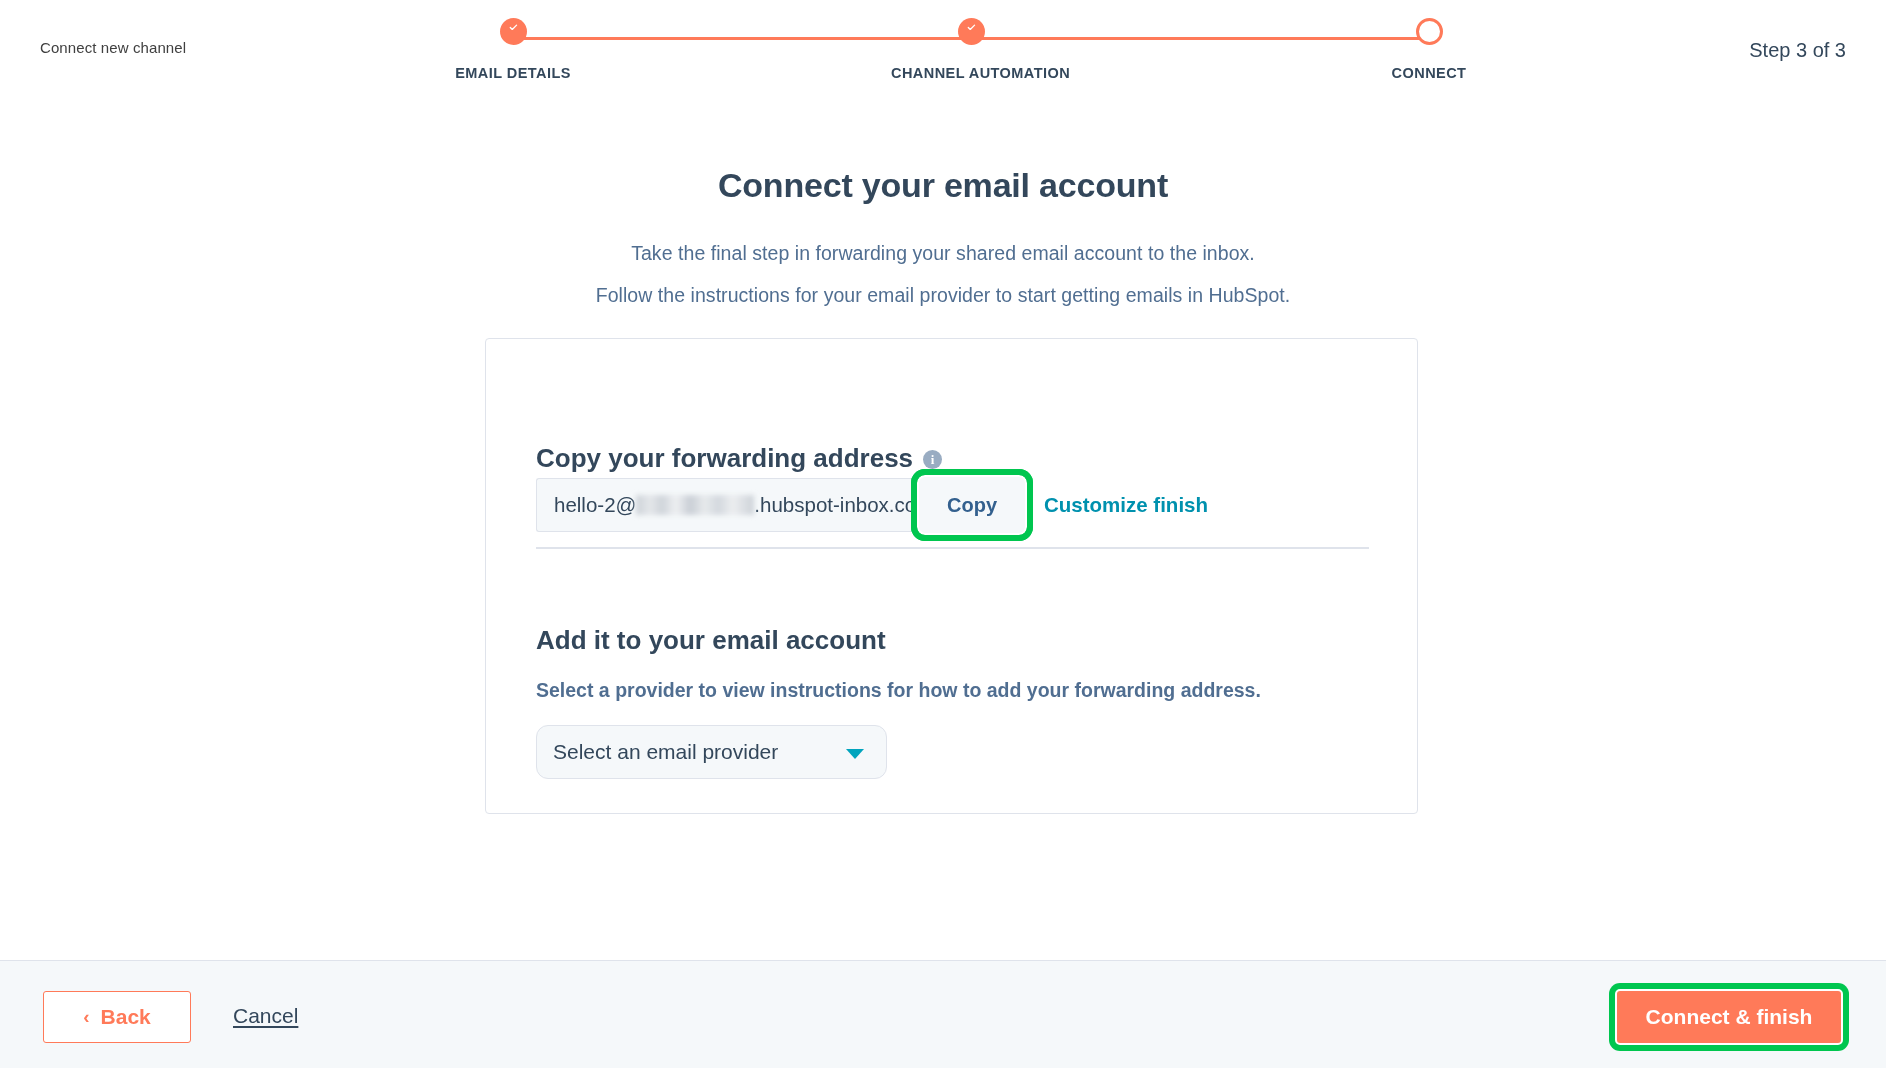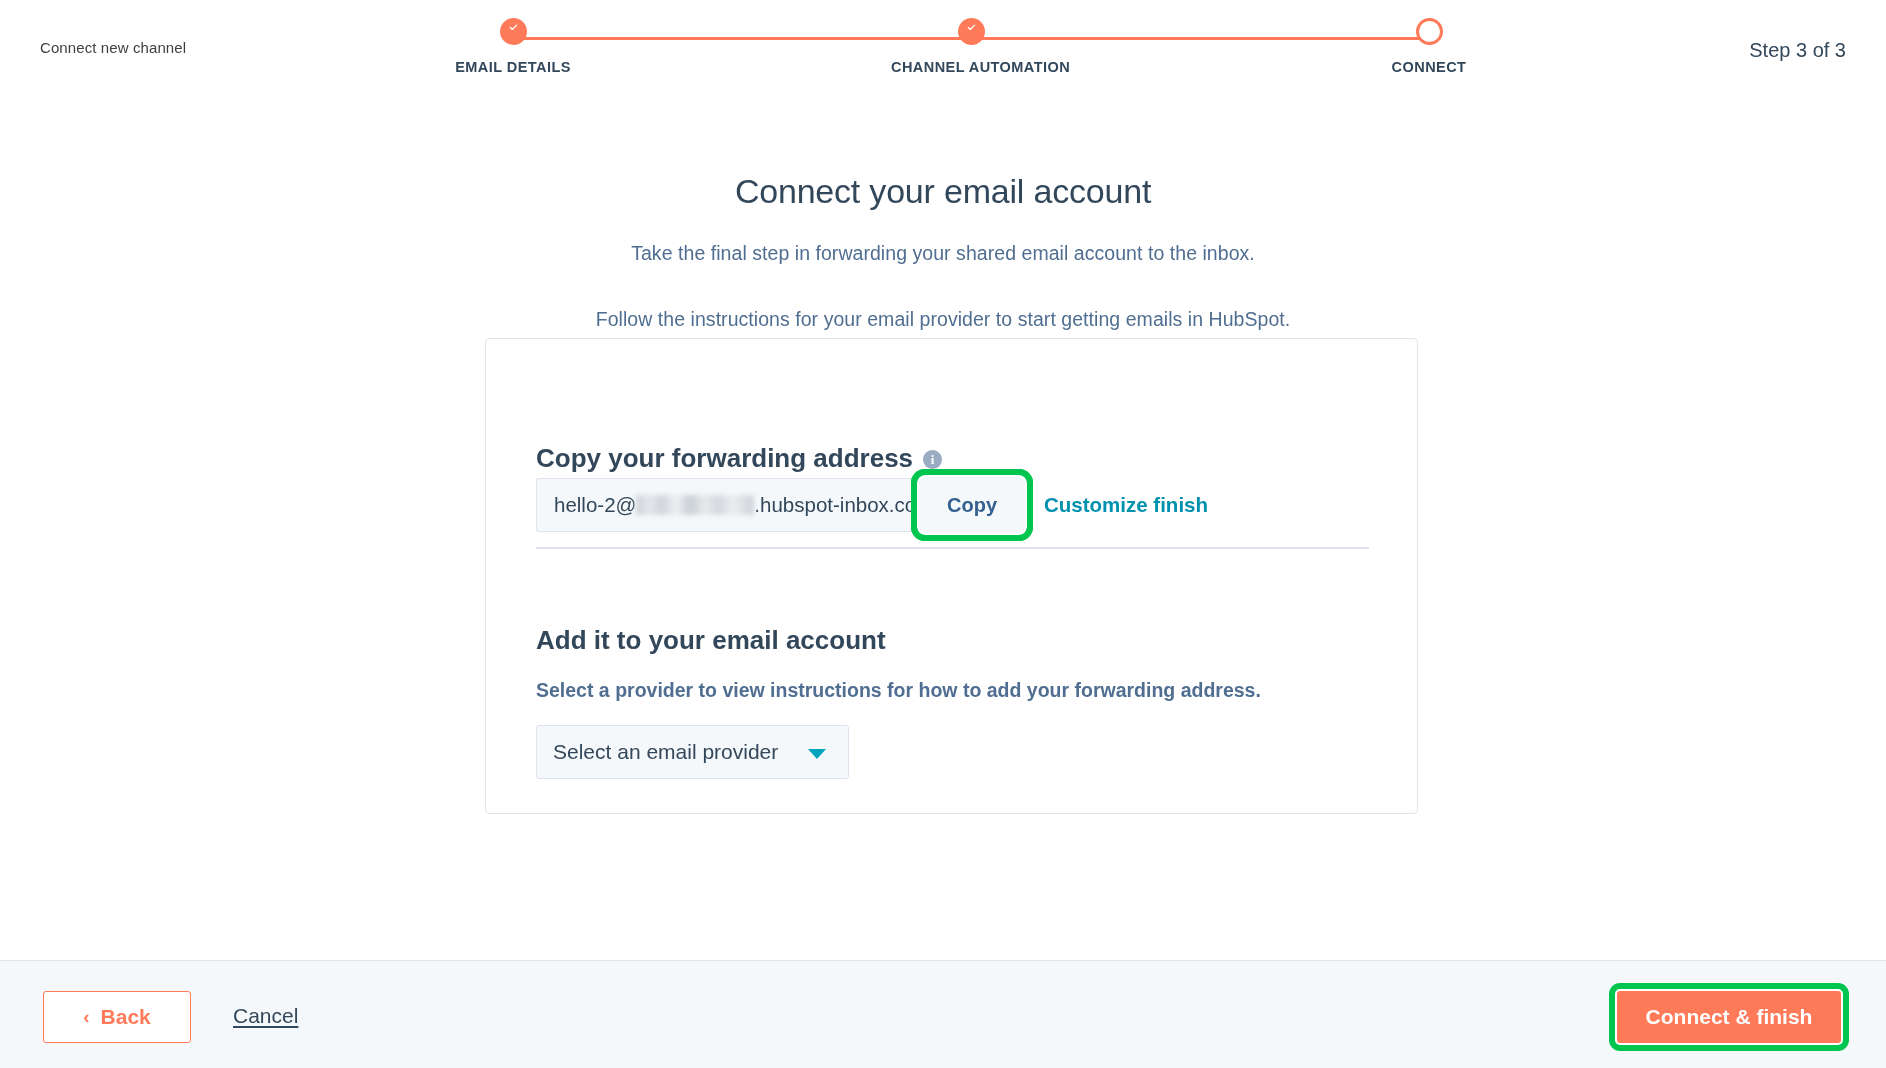--- a/index.html
+++ b/index.html
@@ -77,59 +77,59 @@
     background: #ff7a59;
     line-height: 27px;
     vertical-align: top;
   }
   .step-dot.hollow {
     background: #ffffff;
     border: 3px solid #ff7a59;
   }
   .step-dot svg { display: block; margin: 0 auto; padding-top: 6px; }
   .step-label {
-    margin-top: 14px;
+    margin-top: 20px;
     font-size: 14.5px;
     font-weight: bold;
     color: #33475b;
     letter-spacing: 0.45px;
     white-space: nowrap;
   }
 
   
   .main {
     position: absolute;
     left: 0;
     top: 102px;
     width: 1886px;
     height: 858px;
     background: #ffffff;
   }
 
   .page-heading {
     position: absolute;
     left: 0; right: 0;
-    top: 70px;
+    top: 64px;
     text-align: center;
     font-size: 34px;
-    font-weight: normal;
+    font-weight: bold;
     color: #33475b;
     letter-spacing: -0.2px;
   }
 
   .page-sub {
     position: absolute;
     left: 0; right: 0;
     text-align: center;
     font-size: 19.5px;
     color: #506e91;
     letter-spacing: 0.05px;
   }
   .page-sub.line1 { top: 140px; }
-  .page-sub.line2 { top: 182px; margin-top: 24px; }
+  .page-sub.line2 { top: 182px; }
 
   
   .card {
     position: absolute;
     left: 485px;
     top: 236px;
     width: 933px;
     height: 476px;
     background: #ffffff;
     border: 1px solid #dfe3eb;
@@ -246,25 +246,25 @@
     font-size: 19.5px;
     color: #506e91;
     white-space: nowrap;
     font-weight: bold;
   }
 
   .provider-select {
     position: absolute;
     left: 50px;
     top: 386px;
-    width: 313px;
+    width: 351px;
     height: 54px;
     background: #f5f8fa;
     border: 1px solid #dfe3eb;
-    border-radius: 3px;
+    border-radius: 12px;
     cursor: pointer;
   }
   .provider-select-label {
     position: absolute;
     left: 16px;
     top: 0;
     line-height: 52px;
     font-size: 21px;
     color: #33475b;
     white-space: nowrap;

